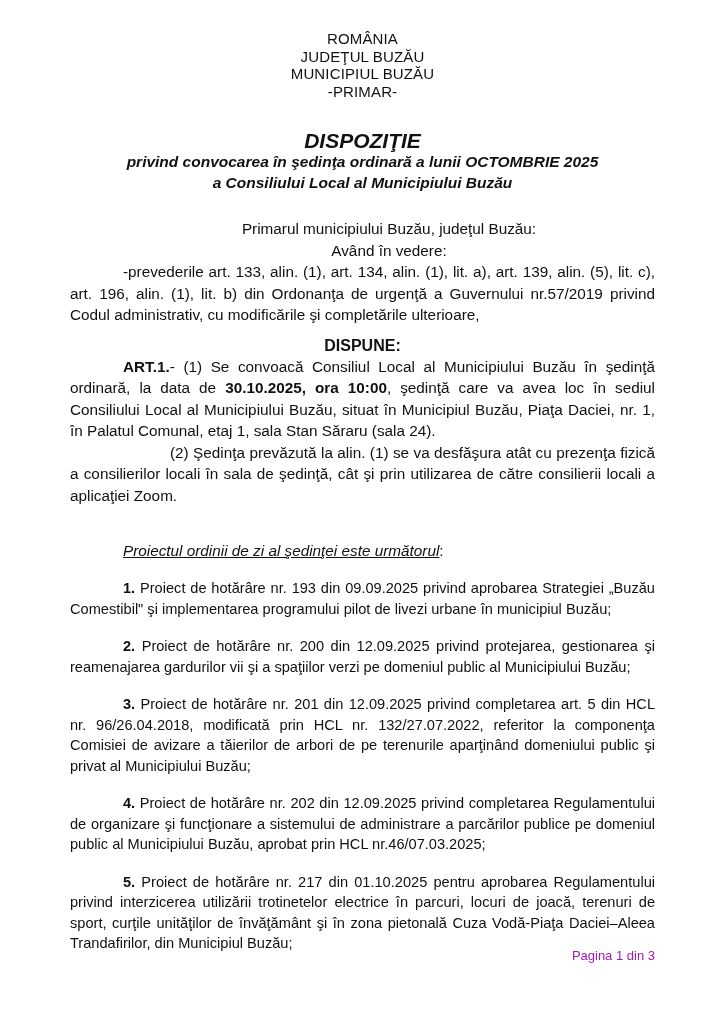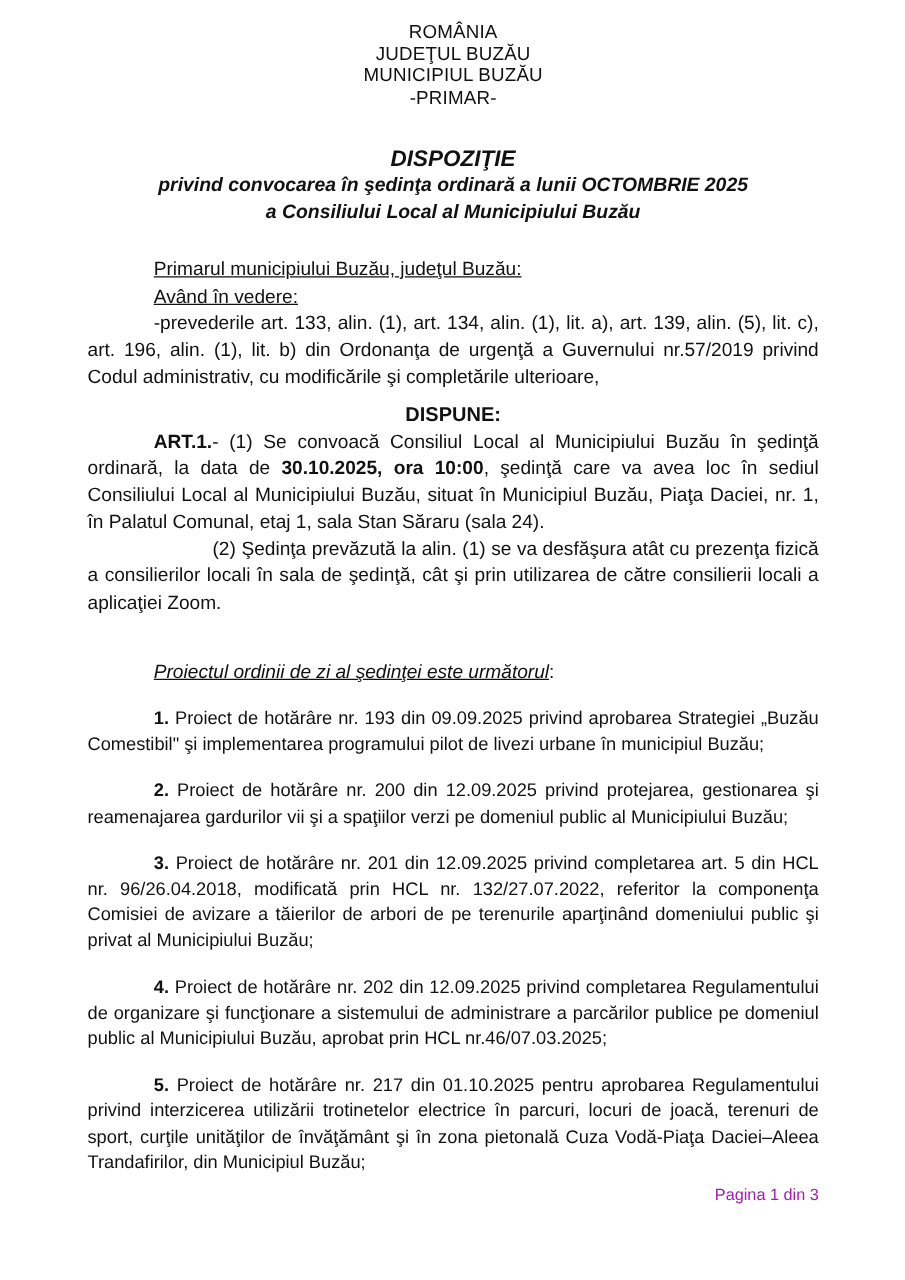--- a/index.html
+++ b/index.html
@@ -23,51 +23,51 @@
   .content {
     position: absolute;
     left: 70px;
     top: 0;
     width: 585px;
   }
 
   
   .doc-header {
     text-align: center;
-    padding-top: 17px;
+    padding-top: 30px;
     font-size: 15px;
     line-height: 17.5px;
     letter-spacing: 0.15px;
   }
   .doc-header .hline { display: block; white-space: pre; }
 
   
   .doc-title {
     text-align: center;
     margin-top: 30px;
     font-weight: bold;
     font-style: italic;
     font-size: 15.5px;
     line-height: 21px;
   }
   .doc-title .tline { display: block; }
-  .doc-title .tline-main { font-size: 18px; margin-top: 14px; }
+  .doc-title .tline-main { font-size: 21px; margin-top: 14px; }
 
   
   .body-block { margin-top: 25px; }
 
   p.para {
     margin: 0;
     font-size: 15.3px;
     line-height: 21.5px;
     text-align: justify;
     text-justify: inter-word;
     hyphens: none;
   }
-  p.para.lead { text-indent: 53px; text-align: left; text-decoration: underline; }
+  p.para.lead { text-indent: 53px; text-align: center; }
   p.para.just-indent { text-indent: 53px; }
   p.para.just-indent2 { text-indent: 100px; }
 
   .dispune {
     margin: 9px 0 0 0;
     text-align: center;
     font-weight: bold;
     font-size: 16px;
     line-height: 21px;
   }

